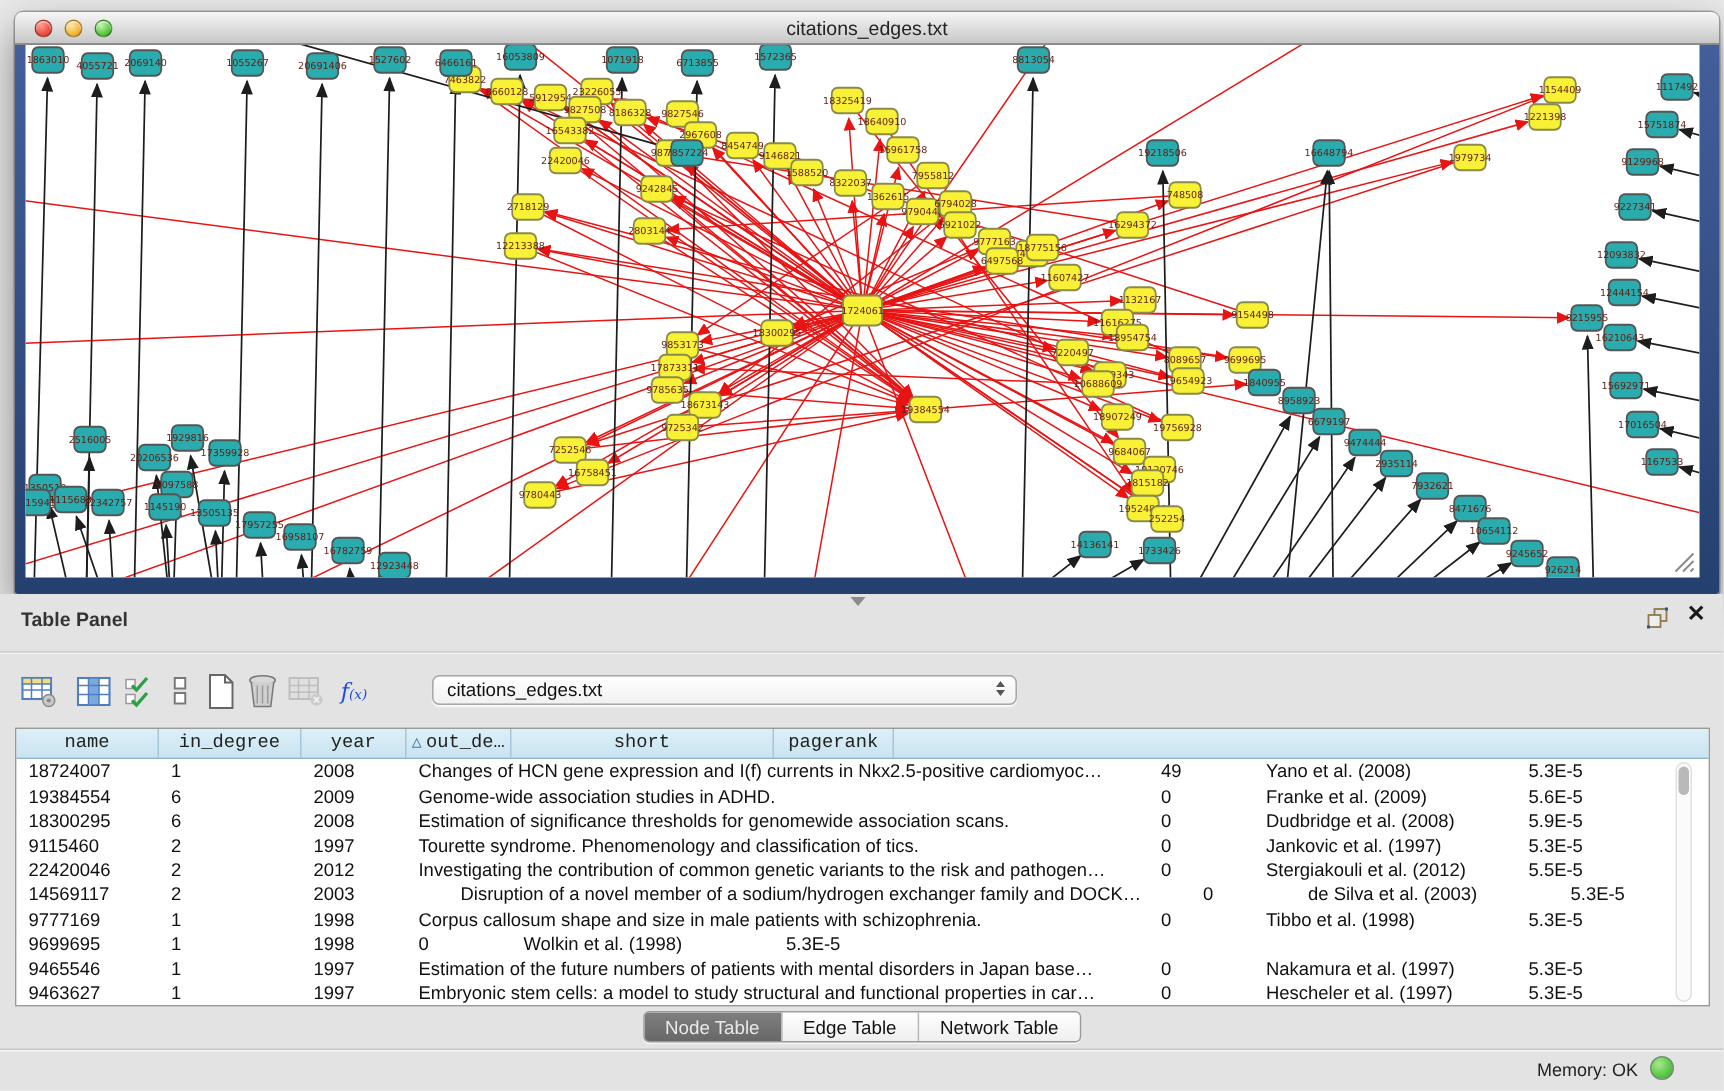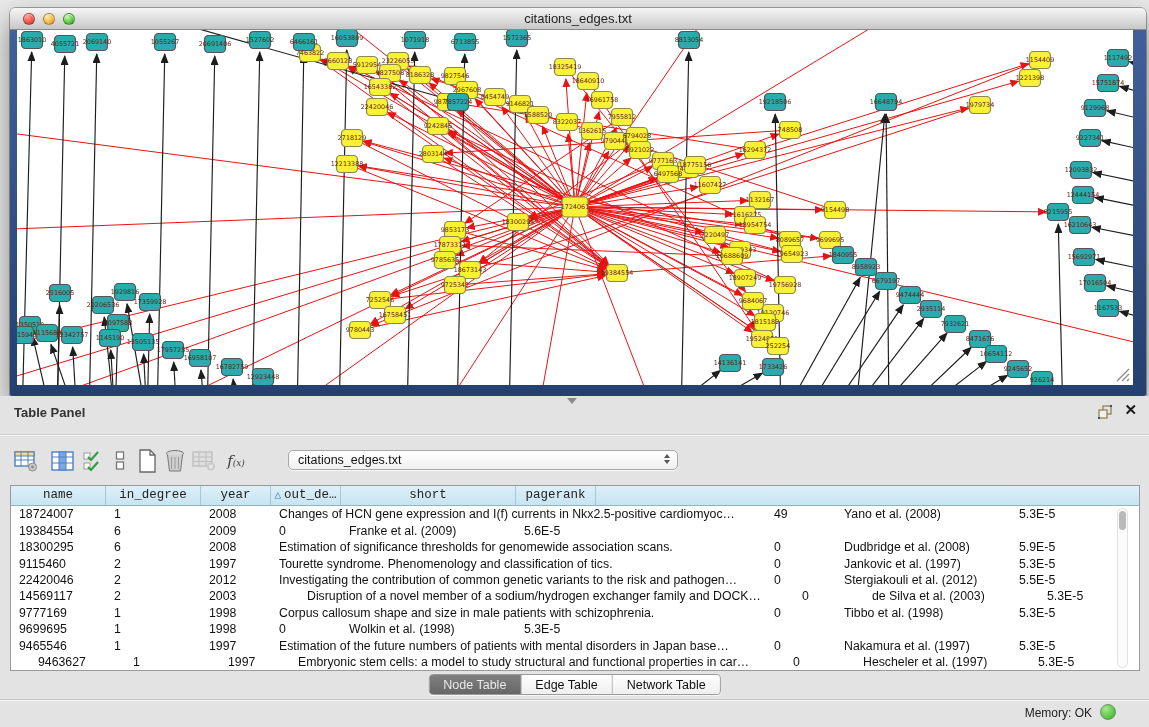--- a/index.html
+++ b/index.html
@@ -39,21 +39,21 @@
   #table-panel { position:absolute; left:0; top:396px; width:1149px; height:331px; background:#e3e3e3; }
   .tp-title { position:absolute; left:14px; top:9px; font-size:13px; color:#333;font-weight:bold; }
   .tp-float { position:absolute; right:36px; top:8px; width:16px; height:16px; cursor:pointer; }
   .tp-close { position:absolute; right:12px; top:6px; font-size:15px; font-weight:bold; color:#1a1a1a; cursor:pointer; line-height:16px; }
   .splitter-grip { position:absolute; left:567px; top:2px; width:0; height:0;
     border-left:5px solid transparent; border-right:5px solid transparent; border-top:6px solid #8a8a8a; }
 
   .tp-toolbar { position:absolute; left:0; top:38px; width:1149px; height:48px;
     border-top:1px solid #cfcfcf; box-shadow:inset 0 1px 0 #f4f4f4; }
   .tbtn { position:absolute; top:12px; width:28px; height:28px; display:flex; align-items:center; justify-content:center; cursor:pointer; }
-  .fx-label { font-family:"DejaVu Serif", serif; font-style:italic; font-size:15px; color:#404040; }
+  .fx-label { font-family:"DejaVu Serif", serif; font-style:italic; font-size:15px; color:#1d4ed8; }
   .fx-small { font-size:9px; }
 
   .combo { position:absolute; left:288px; top:15px; width:390px; height:20px;
     background:linear-gradient(#ffffff,#f1f1f1); border:1px solid #a8a8a8; border-radius:5px;
     font-size:12.5px; line-height:18px; padding-left:9px; color:#111; cursor:pointer;
     box-shadow:0 1px 1px rgba(255,255,255,.8); }
   .combo-arrows { position:absolute; right:7px; top:3px; display:flex; flex-direction:column; gap:2px; }
   .combo-arrows i { display:block; width:0; height:0; border-left:3.5px solid transparent; border-right:3.5px solid transparent; }
   .arr-up   { border-bottom:4px solid #555; }
   .arr-down { border-top:4px solid #555; }
@@ -845,20 +845,21 @@
           <div class="td" style="width: 70px;">2008</div>
           <div class="td" style="width: 495px;">Changes of HCN gene expression and I(f) currents in Nkx2.5-positive cardiomyoc…</div>
           <div class="td" style="width: 70px;">49</div>
           <div class="td" style="width: 175px;">Yano et al. (2008)</div>
           <div class="td" style="width: 80px;">5.3E-5</div>
         </div>
         <div class="trow">
           <div class="td" style="width: 95px;">19384554</div>
           <div class="td" style="width: 95px;">6</div>
           <div class="td" style="width: 70px;">2009</div>
+          <div class="td" style="width: 495px;">Genome-wide association studies in ADHD.</div>
           <div class="td" style="width: 70px;">0</div>
           <div class="td" style="width: 175px;">Franke et al. (2009)</div>
           <div class="td" style="width: 80px;">5.6E-5</div>
         </div>
         <div class="trow">
           <div class="td" style="width: 95px;">18300295</div>
           <div class="td" style="width: 95px;">6</div>
           <div class="td" style="width: 70px;">2008</div>
           <div class="td" style="width: 495px;">Estimation of significance thresholds for genomewide association scans.</div>
           <div class="td" style="width: 70px;">0</div>
@@ -912,21 +913,21 @@
         <div class="trow">
           <div class="td" style="width: 95px;">9465546</div>
           <div class="td" style="width: 95px;">1</div>
           <div class="td" style="width: 70px;">1997</div>
           <div class="td" style="width: 495px;">Estimation of the future numbers of patients with mental disorders in Japan base…</div>
           <div class="td" style="width: 70px;">0</div>
           <div class="td" style="width: 175px;">Nakamura et al. (1997)</div>
           <div class="td" style="width: 80px;">5.3E-5</div>
         </div>
         <div class="trow">
-          <div class="td" style="width: 95px; margin-left: 19px;">9463627</div>
+          <div class="td" style="width: 95px;">9463627</div>
           <div class="td" style="width: 95px;">1</div>
           <div class="td" style="width: 70px;">1997</div>
           <div class="td" style="width: 495px;">Embryonic stem cells: a model to study structural and functional properties in car…</div>
           <div class="td" style="width: 70px;">0</div>
           <div class="td" style="width: 175px;">Hescheler et al. (1997)</div>
           <div class="td" style="width: 80px;">5.3E-5</div>
         </div>
       </div>
     <div class="vscroll">
         <div class="vthumb"></div>

